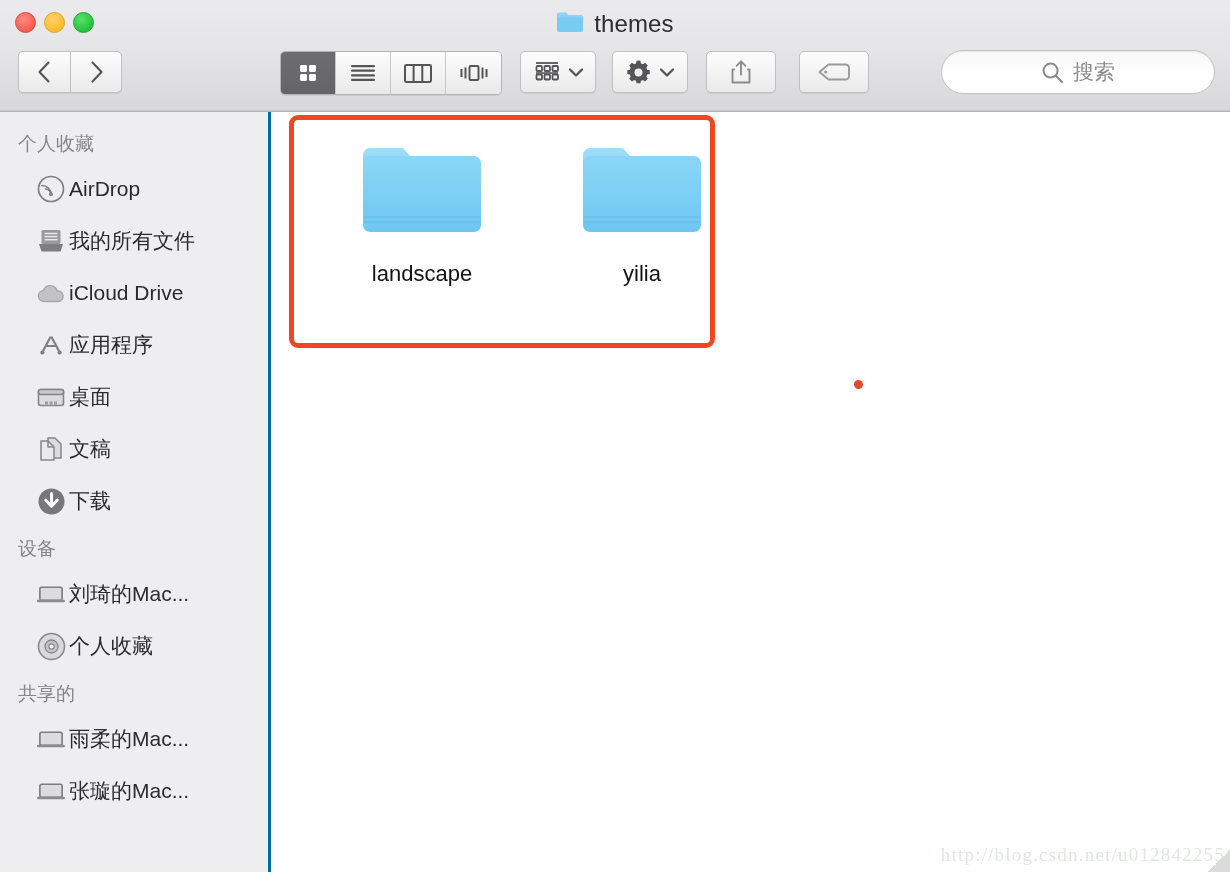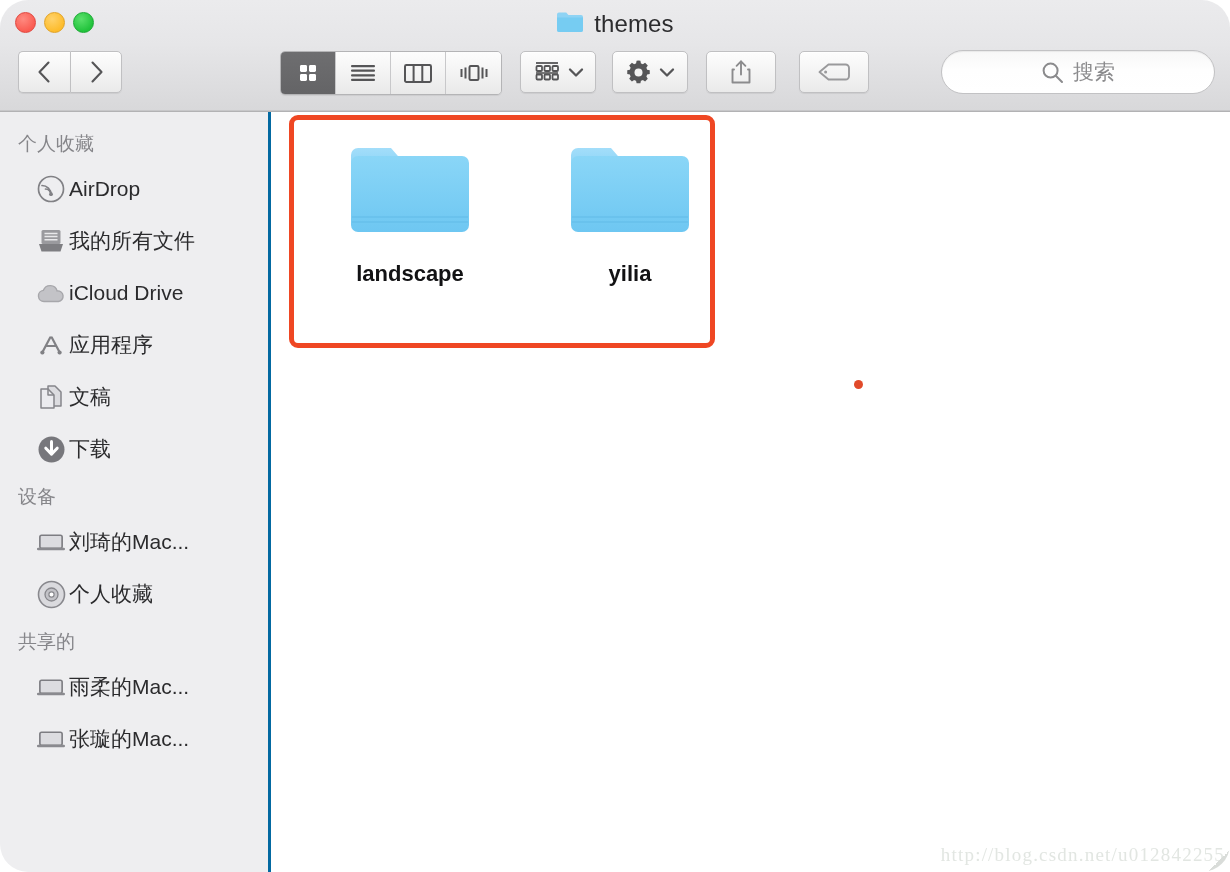--- a/index.html
+++ b/index.html
@@ -12,21 +12,20 @@
     font-family: "Liberation Sans", "DejaVu Sans", sans-serif;
     -webkit-font-smoothing: antialiased;
   }
 
   .finder-window {
     position: relative;
     width: 1230px;
     height: 872px;
     background: #ffffff;
     overflow: hidden;
-    border-radius: 28px;
   }
 
   
   .toolbar {
     position: absolute;
     left: 0; top: 0;
     width: 1230px;
     height: 112px;
     background: linear-gradient(to bottom, #ebebed 0%, #e6e6e8 40%, #d8d8da 99%, #b9b9bb 100%);
     border-bottom: 1px solid #b2b2b4;
@@ -190,25 +189,24 @@
     position: absolute;
     left: 272px; top: 112px;
     width: 958px;
     height: 760px;
     background: #ffffff;
     overflow: hidden;
   }
 
   .icon-grid {
     position: absolute;
-    left: 19px; top: 3px;
+    left: 31px; top: 3px;
     display: flex;
     gap: 38px;
     padding: 26px 0 0 28px;
-    font-weight: bold;
   }
   .file-item {
     width: 182px;
     display: flex;
     flex-direction: column;
     align-items: center;
     gap: 18px;
     cursor: default;
   }
   .file-label {
@@ -427,20 +425,34 @@
           <path d="M5 21 13.2 5.5" fill="none" stroke="#818185" stroke-width="2.2" stroke-linecap="round"></path>
           <path d="M23 21 14.8 5.5" fill="none" stroke="#818185" stroke-width="2.2" stroke-linecap="round"></path>
           <line x1="9.5" y1="14" x2="18.5" y2="14" stroke="#818185" stroke-width="2" stroke-linecap="round"></line>
           <circle cx="5.4" cy="20.5" r="2.1" fill="#818185"></circle>
           <circle cx="22.6" cy="20.5" r="2.1" fill="#818185"></circle>
         </svg>
       </span>
       <span>应用程序</span>
     </div>
 
+    <div class="sb-item">
+      <span class="sb-icon">
+        <svg width="30" height="23" viewBox="0 0 30 23">
+          <rect x="2.5" y="3.5" width="25" height="16" rx="2.2" fill="#dcdce0" stroke="#85858a" stroke-width="1.6"></rect>
+          <rect x="2.5" y="3.5" width="25" height="5" rx="2.2" fill="#c8c8cd" stroke="#85858a" stroke-width="1.6"></rect>
+          <g fill="#9a9a9f">
+            <rect x="9" y="15.5" width="3" height="3"></rect>
+            <rect x="13.5" y="15.5" width="3" height="3"></rect>
+            <rect x="18" y="15.5" width="3" height="3"></rect>
+          </g>
+        </svg>
+      </span>
+      <span>桌面</span>
+    </div>
 
     <div class="sb-item">
       <span class="sb-icon">
         <svg width="28" height="28" viewBox="0 0 28 28">
           <path d="M11 3h7l6 6v14h-13z" fill="#dcdce0" stroke="#85858a" stroke-width="1.5" stroke-linejoin="round"></path>
           <path d="M4 6h7l6 6v13H4z" fill="#ebebef" stroke="#85858a" stroke-width="1.5" stroke-linejoin="round"></path>
           <path d="M11 6v6h6" fill="none" stroke="#85858a" stroke-width="1.5" stroke-linejoin="round"></path>
         </svg>
       </span>
       <span>文稿</span>

